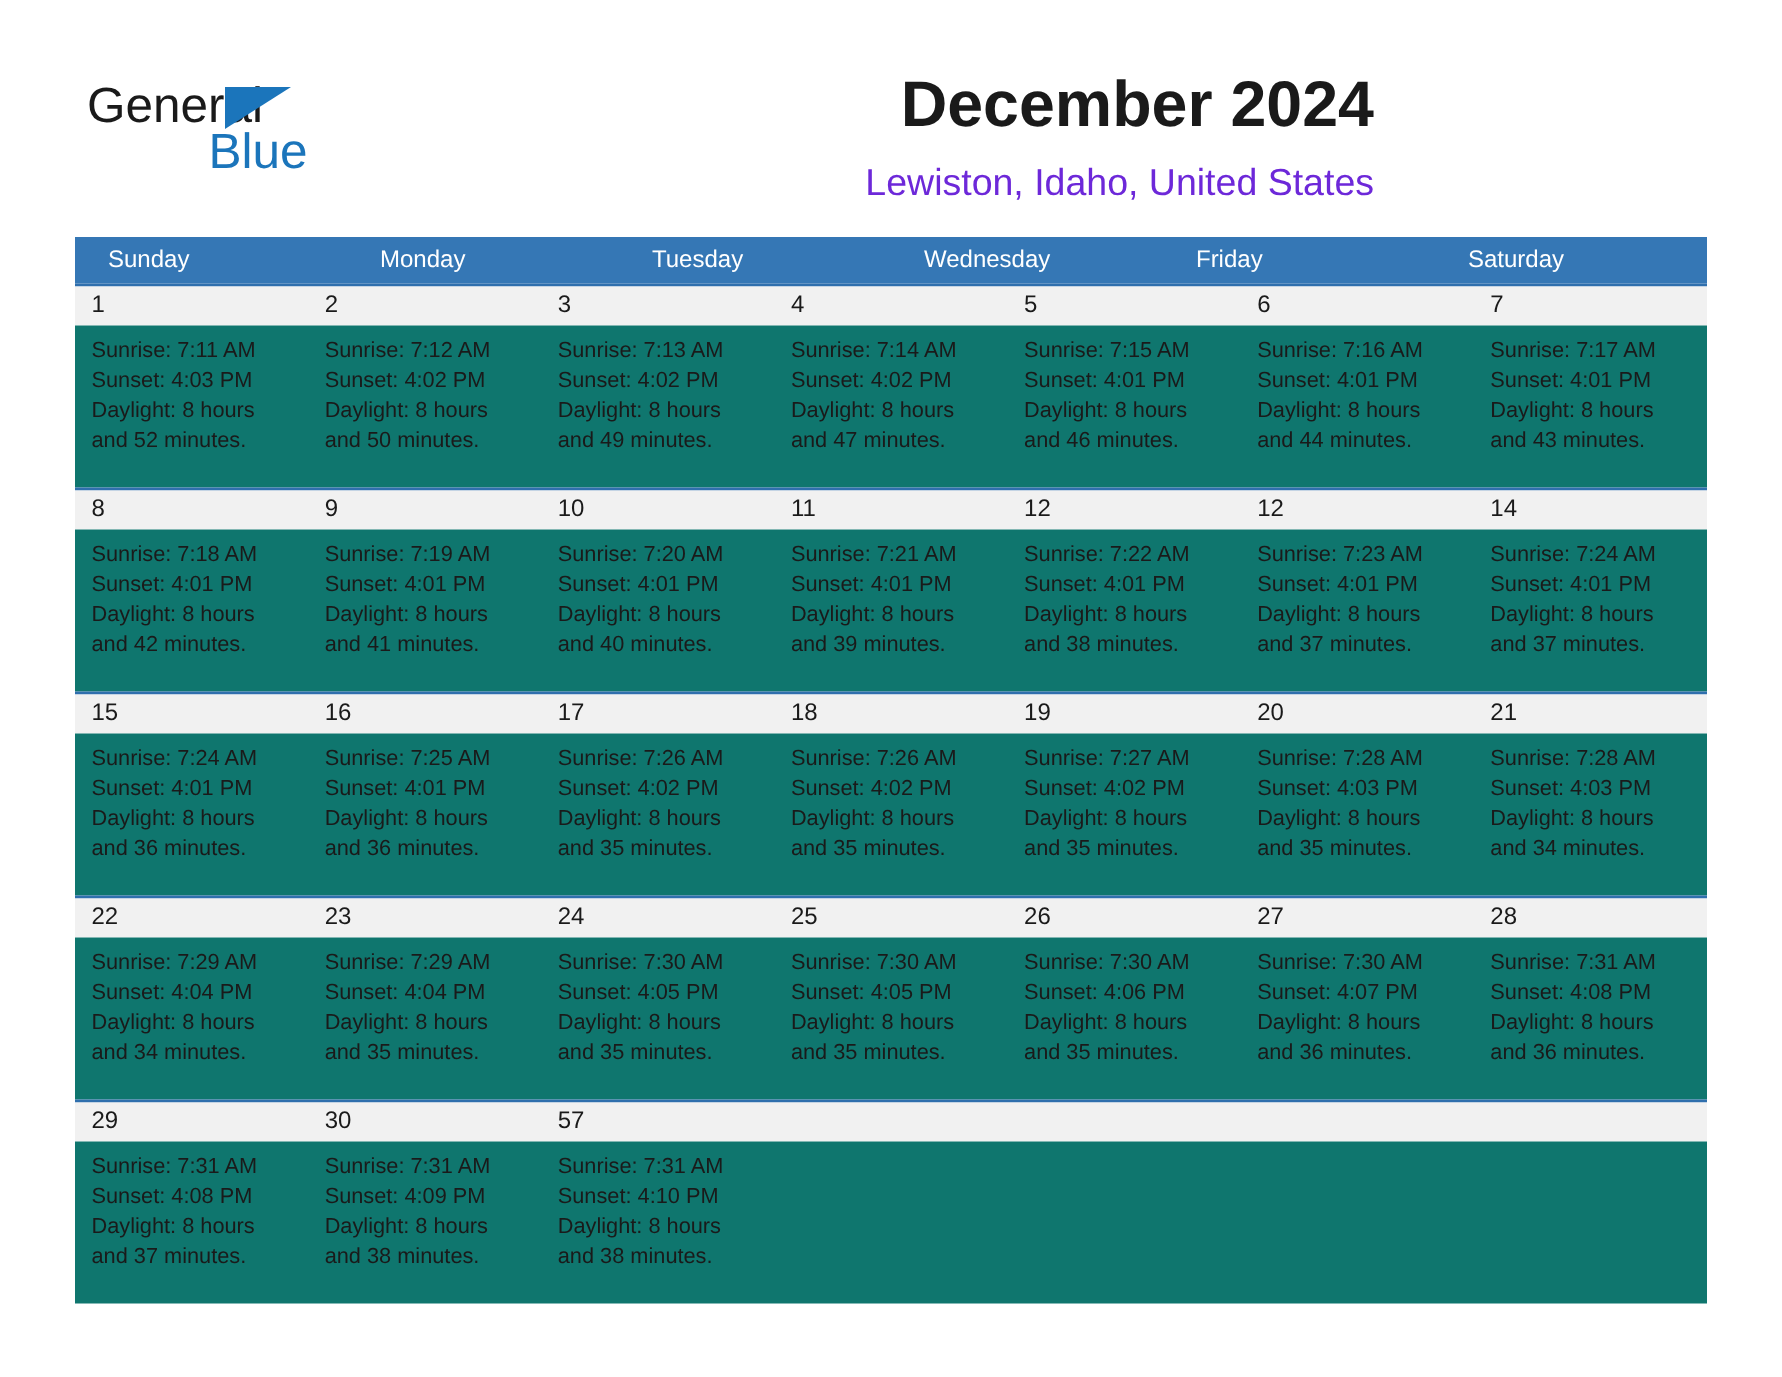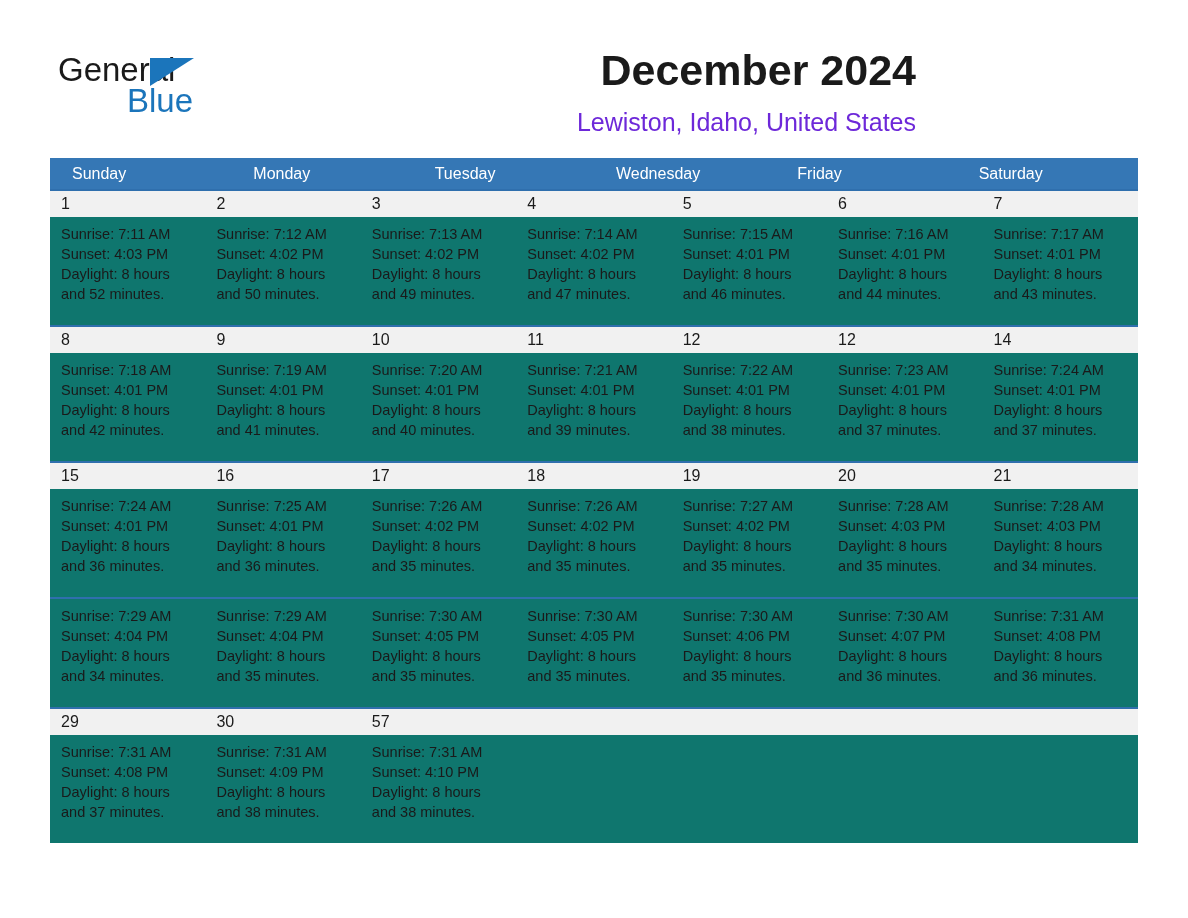--- a/index.html
+++ b/index.html
@@ -52,21 +52,21 @@
     position: absolute;
     left: 92px;
     top: 6px;
     width: 0;
     height: 0;
     border-left: 44px solid #1b75bb;
     border-bottom: 28px solid transparent;
   }
   .logo-blue {
     position: absolute;
-    left: 69px;
+    left: 81px;
     top: 31px;
     font-size: 33px;
     color: #1b75bb;
     font-family: "Liberation Sans", sans-serif;
     line-height: 36px;
   }
 
   .title-block {
     position: absolute;
     right: 52px;
@@ -346,20 +346,29 @@
         <div class="detail-cell">
           <div class="detail-line">Sunrise: 7:28 AM</div>
           <div class="detail-line">Sunset: 4:03 PM</div>
           <div class="detail-line">Daylight: 8 hours</div>
           <div class="detail-line">and 34 minutes.</div>
         </div>
       </div>
     </div>
 
     <div class="week">
+      <div class="week-datebar">
+        <div class="daynum-cell">22</div>
+        <div class="daynum-cell">23</div>
+        <div class="daynum-cell">24</div>
+        <div class="daynum-cell">25</div>
+        <div class="daynum-cell">26</div>
+        <div class="daynum-cell">27</div>
+        <div class="daynum-cell">28</div>
+      </div>
       <div class="week-body">
         <div class="detail-cell">
           <div class="detail-line">Sunrise: 7:29 AM</div>
           <div class="detail-line">Sunset: 4:04 PM</div>
           <div class="detail-line">Daylight: 8 hours</div>
           <div class="detail-line">and 34 minutes.</div>
         </div>
         <div class="detail-cell">
           <div class="detail-line">Sunrise: 7:29 AM</div>
           <div class="detail-line">Sunset: 4:04 PM</div>

